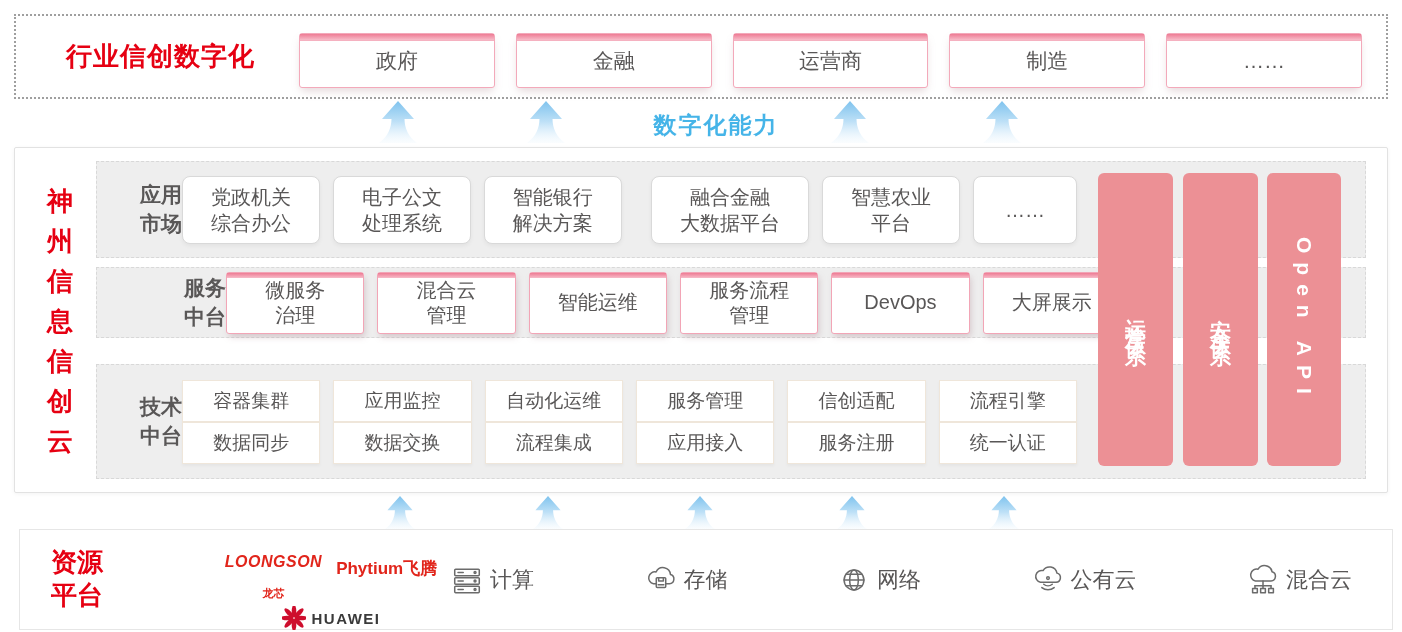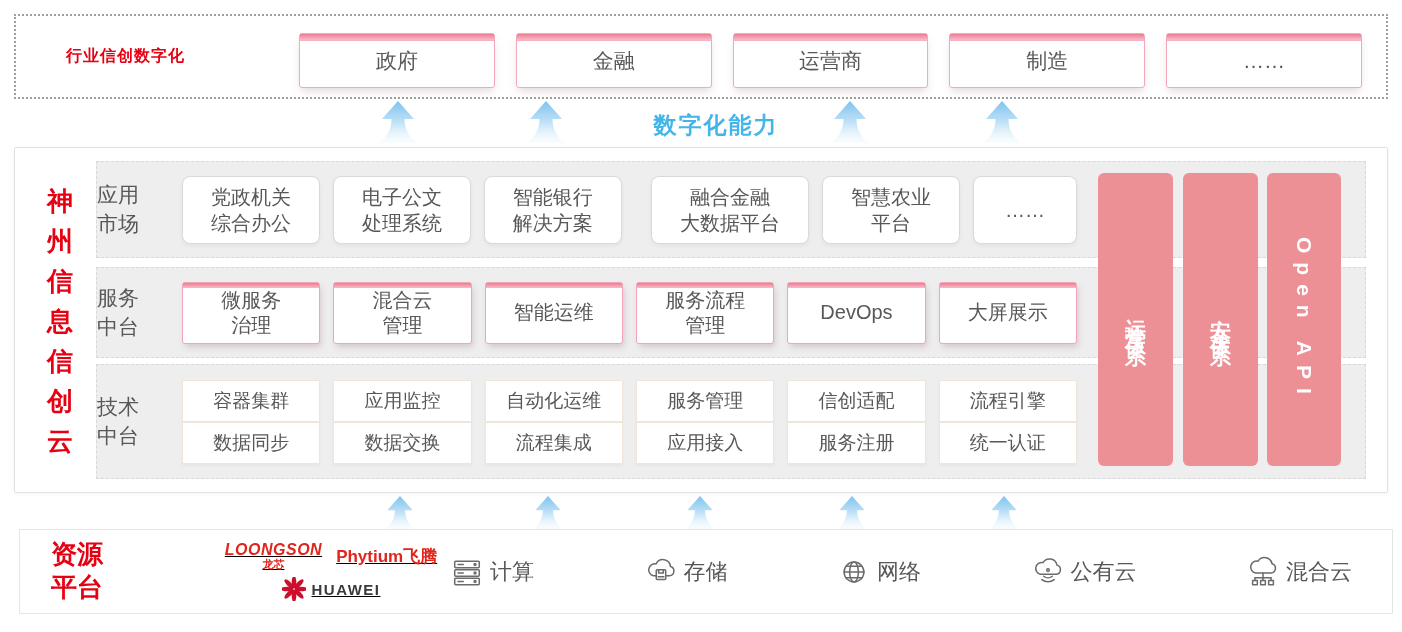--- a/index.html
+++ b/index.html
@@ -5,21 +5,21 @@
   * { margin:0; padding:0; box-sizing:border-box; }
   html,body { background:#ffffff; }
   body { font-family:"Liberation Sans","DejaVu Sans",sans-serif; }
   .stage { position:relative; width:1402px; height:632px; background:#fff; overflow:hidden; }
   .pre { white-space:pre-line; }
 
   
   .top-band { position:absolute; left:14px; top:14px; width:1374px; height:85px;
               border:2px dotted #9f9f9f; display:flex; align-items:center; }
   .band-label { position:absolute; left:50px; top:0; height:100%; display:flex; align-items:center;
-                color:#e60012; font-size:16px; font-weight:700; letter-spacing:1px; }
+                color:#e60012; font-size:26px; font-weight:700; letter-spacing:1px; }
   .band-boxes { position:absolute; left:283px; right:24px; top:17px; height:55px;
                 display:flex; gap:21px; }
   .pinkbox { position:relative; flex:1; background:#fff; border:1px solid #f3a9ba; border-radius:3px;
              display:flex; align-items:center; justify-content:center;
              color:#595757; font-size:21px;
              box-shadow:0 5px 8px -2px rgba(180,140,150,.35); }
   .pinkbox::before { content:""; position:absolute; left:0; right:0; top:0; height:6px;
              background:linear-gradient(to bottom,#ee7b94,#f7bcc9); border-bottom:1px solid #f5b1c0; }
 
   
@@ -30,24 +30,24 @@
   
   .main-box { position:absolute; left:14px; top:147px; width:1374px; height:346px;
               background:#fff; border:1px solid #e2e2e2; border-radius:2px;
               box-shadow:0 1px 4px rgba(0,0,0,.05); }
   .vtitle { position:absolute; left:30px; top:33px; width:30px;
             color:#e60012; font-size:26px; font-weight:700; line-height:40px;
             text-align:center; word-break:break-all; }
   .strip { position:absolute; left:81px; width:1270px; background:#eeeeee;
            border:1px dashed #d8d8d8; display:flex; align-items:center; }
   .strip1 { top:13px;  height:97px; }
-  .strip2 { top:119px; height:91px; }
+  .strip2 { top:119px; height:71px;padding-left:44px; }
   .strip3 { top:216px; height:115px; }
-  .row-label { width:85px; flex:none; text-align:left; color:#595757;
-               font-size:21px; font-weight:400; line-height:1.35; }
+  .row-label { width:85px; flex:none; text-align:right; color:#595757;
+               font-size:21px; font-weight:700; line-height:1.35; }
   .boxes { width:895px; flex:none; display:flex; gap:13px; }
   .boxes-col { width:895px; flex:none; display:flex; flex-direction:column; }
   .boxes-col .boxes { width:100%; }
   .box { flex:1; display:flex; align-items:center; justify-content:center;
          text-align:center; color:#595757; background:#fff; }
   .strip1 .box { height:68px; font-size:20px; line-height:1.3;
                  border:1px solid #d9d9d9; border-radius:8px;
                  box-shadow:0 2px 4px rgba(0,0,0,.05); }
   .strip1 .box:nth-child(4) { flex:1.15;margin-left:16px; }
   .strip1 .box:nth-child(6) { flex:0.75; }
@@ -59,29 +59,29 @@
   .strip3 .box { height:42px; font-size:19px;
                  border:1px solid #efe6da; box-shadow:0 2px 3px rgba(0,0,0,.04); }
 
   .vbar { position:absolute; top:25px; height:293px; width:75px; background:#ec9095;
           border-radius:6px; display:flex; align-items:center; justify-content:center; }
   .vbar span { writing-mode:vertical-rl; color:#fff; font-size:21px; font-weight:700;
                letter-spacing:9px; }
   .vbar-1 { left:1083px; } .vbar-2 { left:1168px; } .vbar-3 { left:1252px; width:74px; }
 
   
-  .bottom-box { position:absolute; left:19px; top:529px; width:1374px; height:85px;
+  .bottom-box { position:absolute; left:19px; top:529px; width:1374px; height:101px;
                 background:#fff; border:1px solid #e6e6e6; }
   .res-label { position:absolute; left:31px; top:50%; transform:translateY(-50%);
                color:#e60012; font-size:26px; font-weight:700; line-height:1.3; }
-  .vendors { position:absolute; left:196px; top:12px; width:230px; text-align:center;text-decoration:underline; }
+  .vendors { position:absolute; left:196px; top:24px; width:230px; text-align:center; }
   .vendor-row { display:flex; align-items:flex-start; justify-content:center; gap:14px; }
   .loongson { display:flex; flex-direction:column; align-items:center; line-height:1; }
   .loongson .en { color:#e1251b; font-size:16px; font-weight:700; font-style:italic; letter-spacing:.5px; }
-  .loongson .cn { color:#e1251b; font-size:11px; font-weight:700; margin-top:1px; }
+  .loongson .cn { color:#e1251b; font-size:11px; font-weight:700; margin-top:18px; }
   .phytium { color:#e1251b; font-size:17px; font-weight:700; margin-top:3px; }
   .huawei { display:flex; align-items:center; justify-content:center; gap:6px; margin-top:7px; }
   .huawei .hw-text { color:#3a3a3a; font-size:15px; font-weight:700; letter-spacing:1.5px; }
   .resources { position:absolute; left:430px; right:40px; top:0; height:100%;
                display:flex; align-items:center; justify-content:space-between; }
   .res-item { display:flex; align-items:center; gap:6px; color:#595757; font-size:22px; }
   .res-item svg { stroke:#6b6b6b; stroke-width:1.6; fill:none; stroke-linecap:round; stroke-linejoin:round; }
 </style>
 </head>
 <body>

